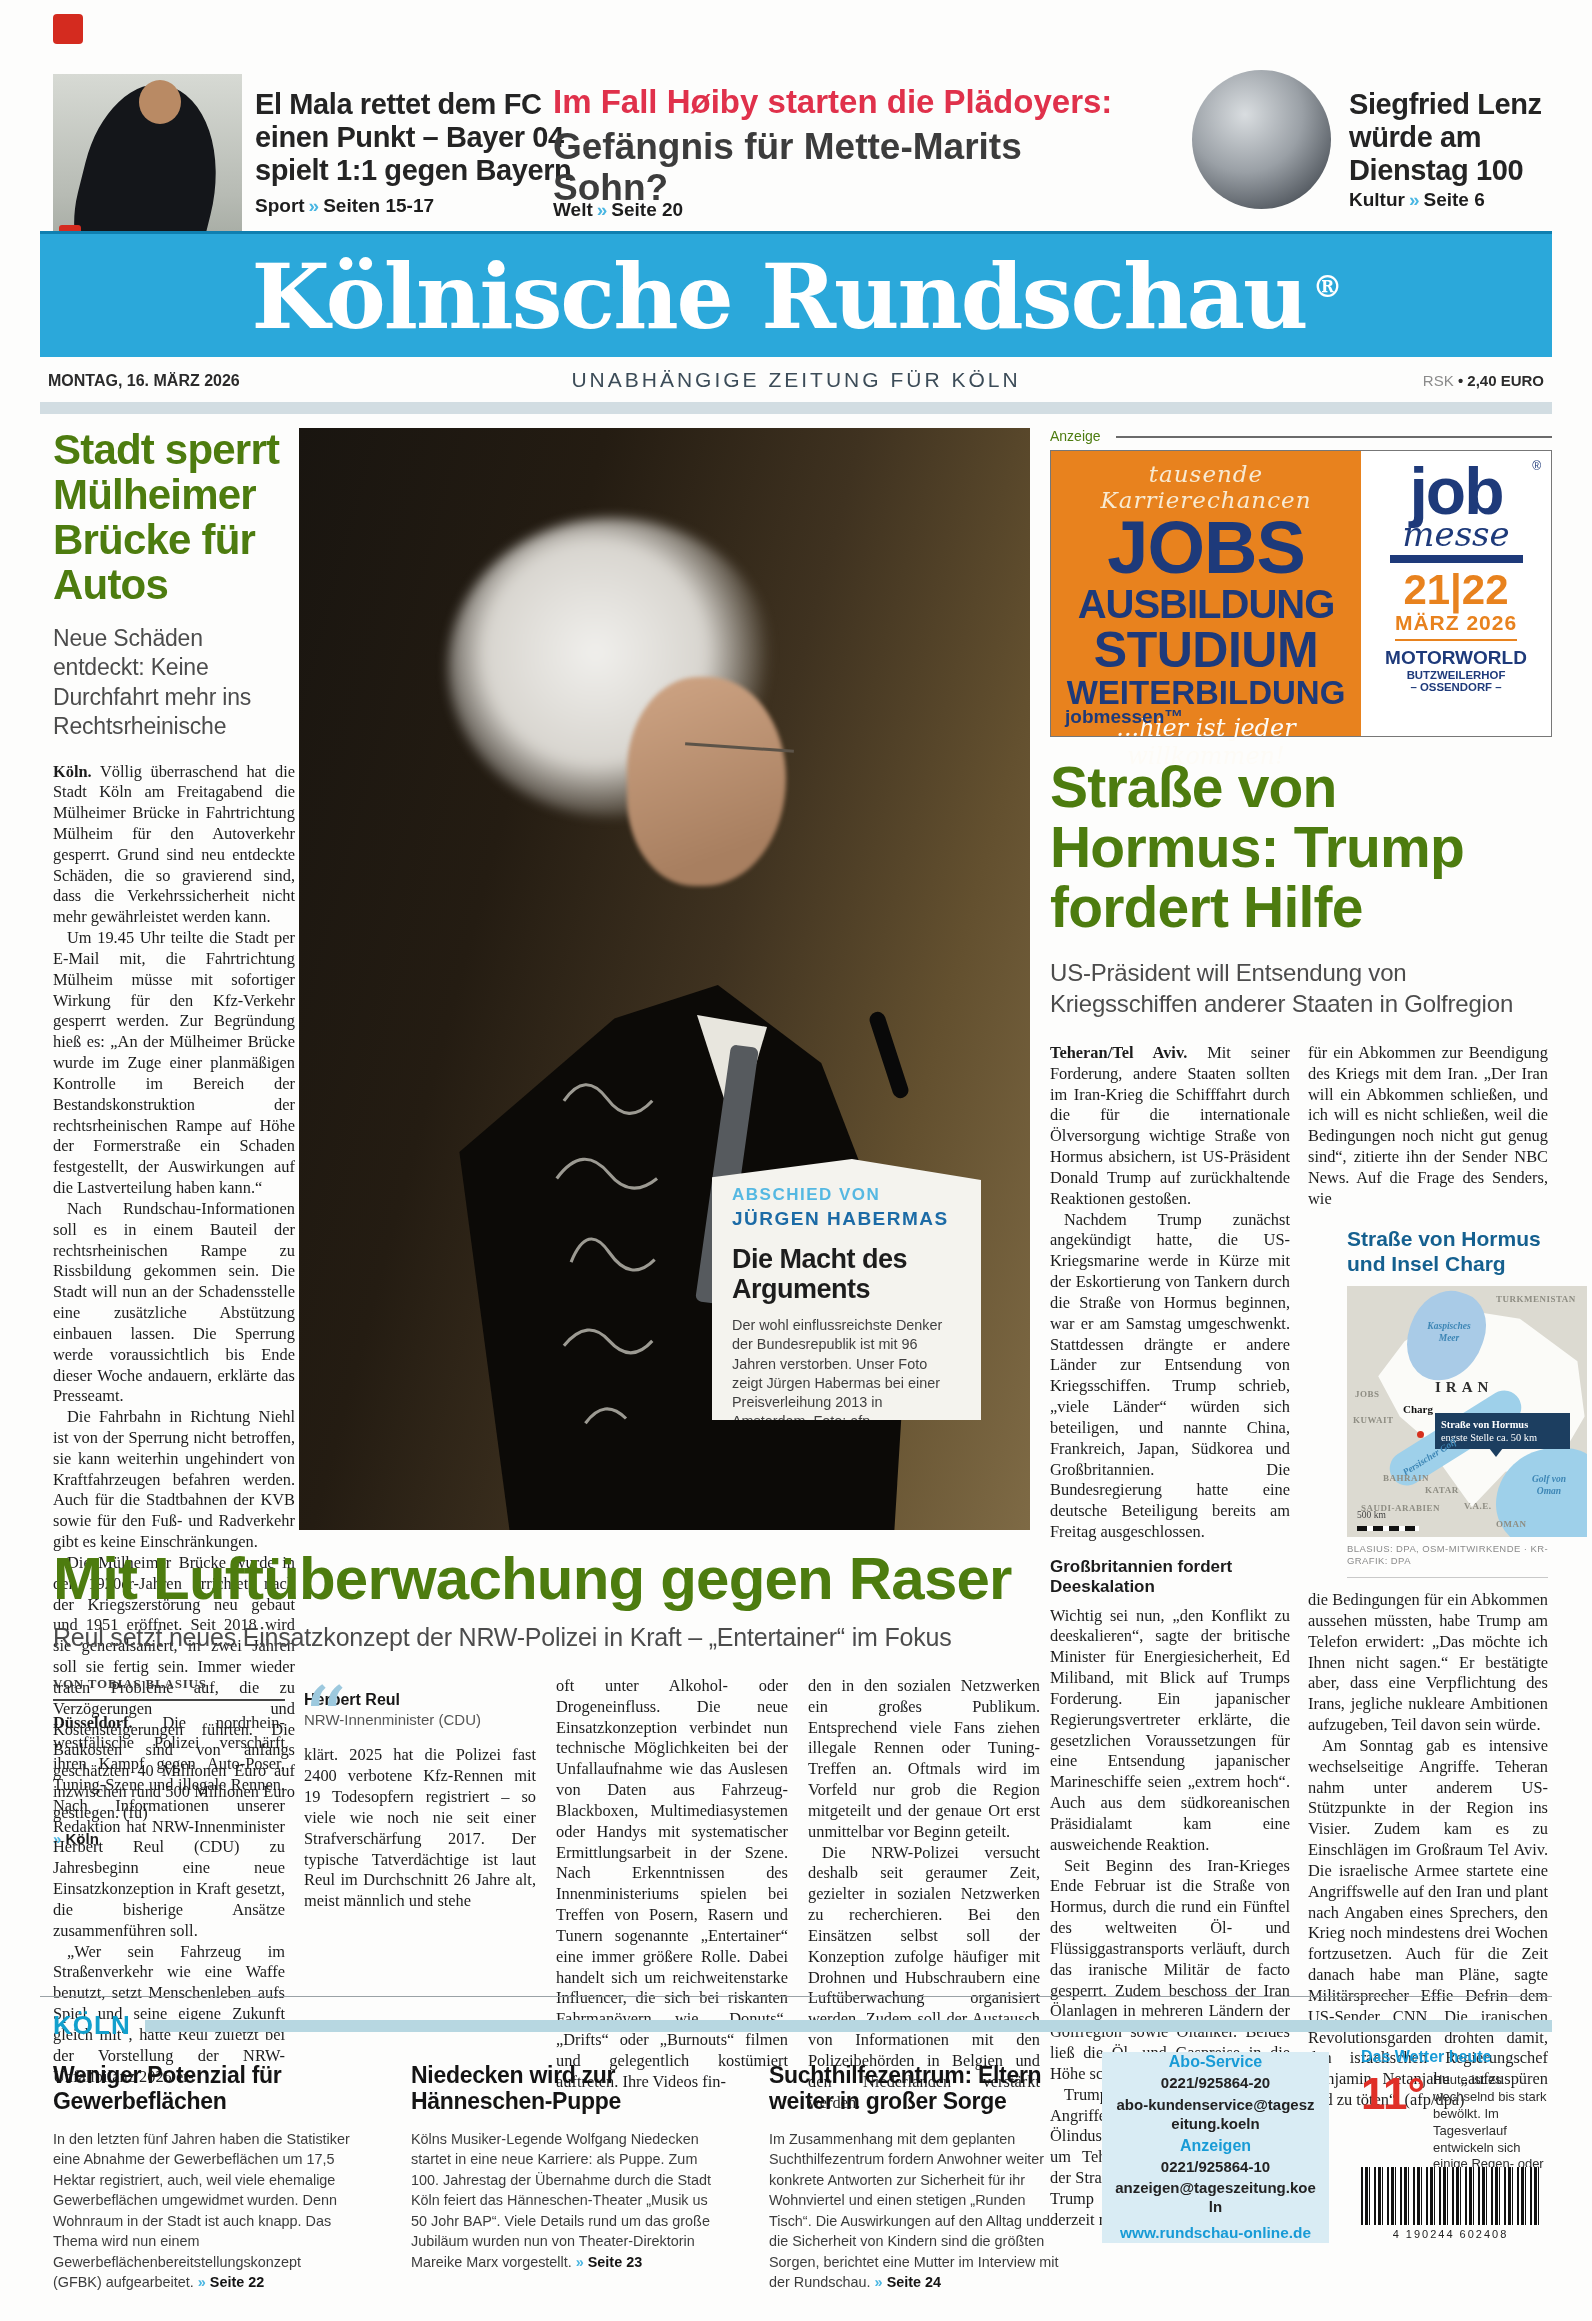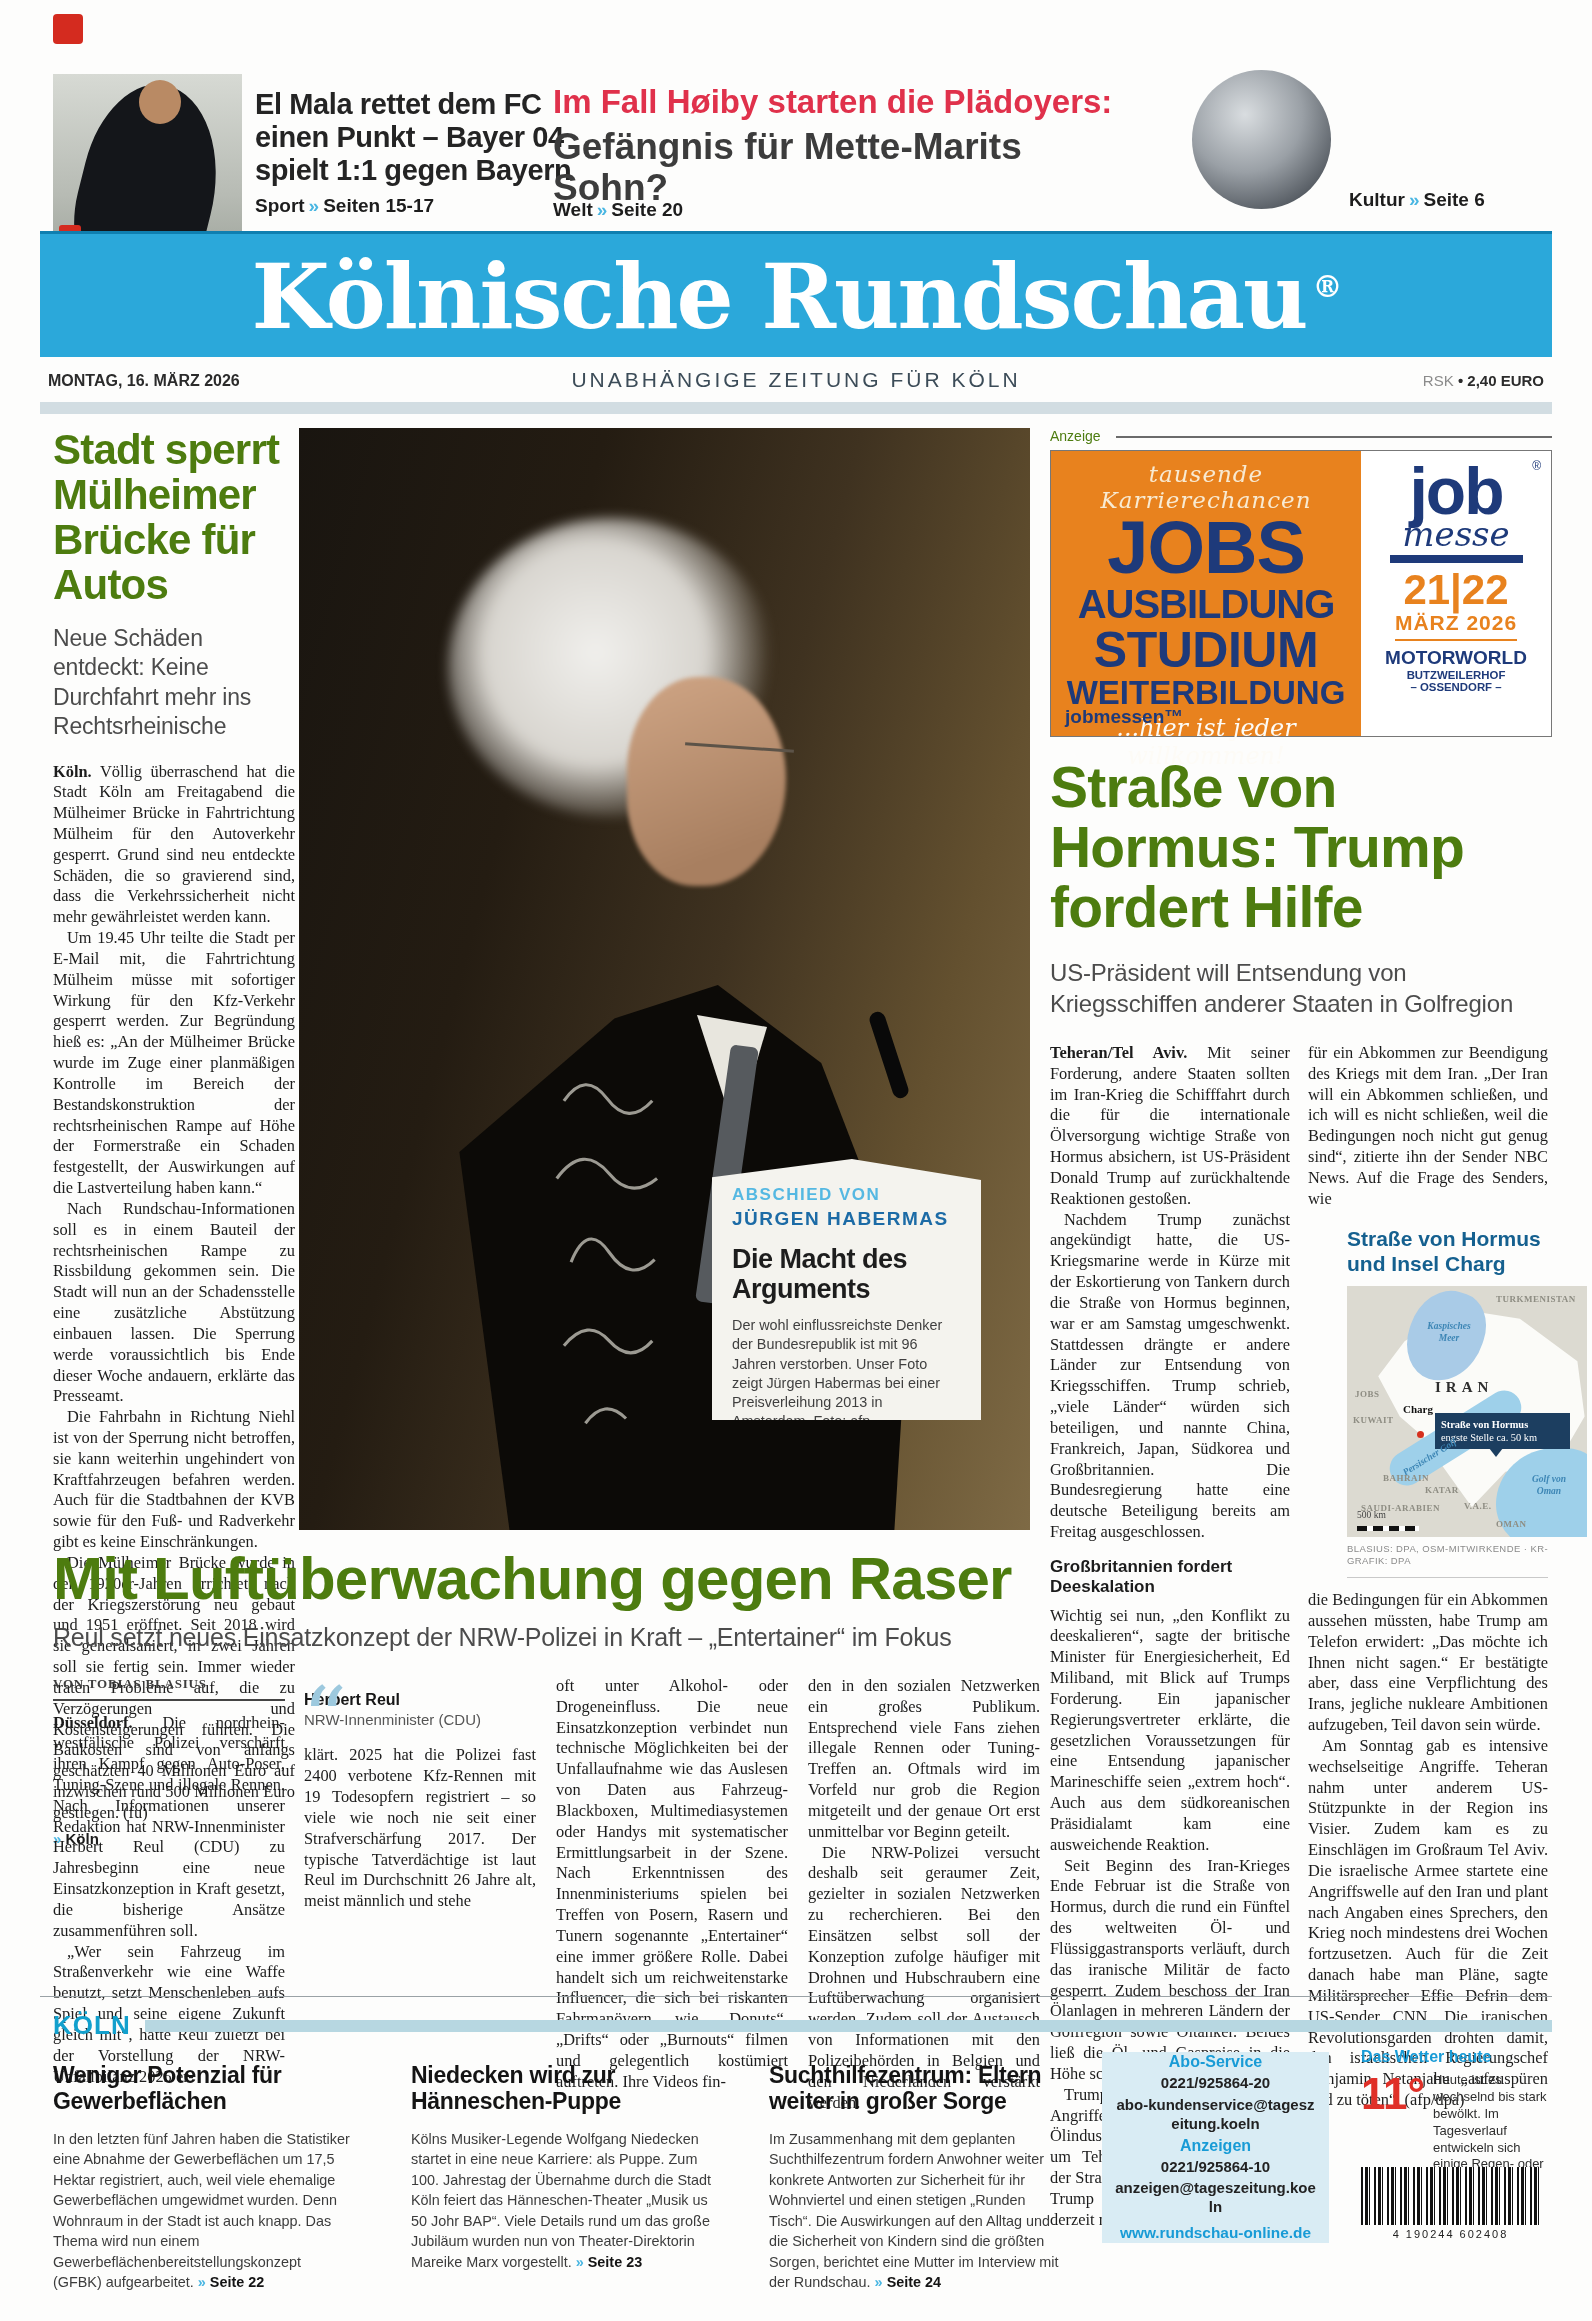--- a/index.html
+++ b/index.html
@@ -188,20 +188,21 @@
     <span>Sport</span><span class="arr">»</span><span>Seiten 15-17</span>
   </div>
 
   <div class="abs t-welt-red">Im Fall Høiby starten die Plädoyers:</div>
   <div class="abs t-welt-dark">Gefängnis für Mette-Marits Sohn?</div>
   <div class="abs kicker k-welt">
     <span>Welt</span><span class="arr">»</span><span>Seite 20</span>
   </div>
 
   <div class="abs lenz-photo"></div>
+  <div class="abs teaser-h t-kultur">Siegfried Lenz würde am Dienstag 100</div>
   <div class="abs kicker k-kultur">
     <span>Kultur</span><span class="arr">»</span><span>Seite 6</span>
   </div>
 
   <div class="abs masthead">
     <div class="masthead-title"><span>Kölnische Rundschau</span><span class="masthead-reg">®</span></div>
   </div>
   <div class="abs dateline">
     <span class="dl-date">MONTAG, 16. MÄRZ 2026</span>
     <span class="dl-tag">UNABHÄNGIGE ZEITUNG FÜR KÖLN</span>

